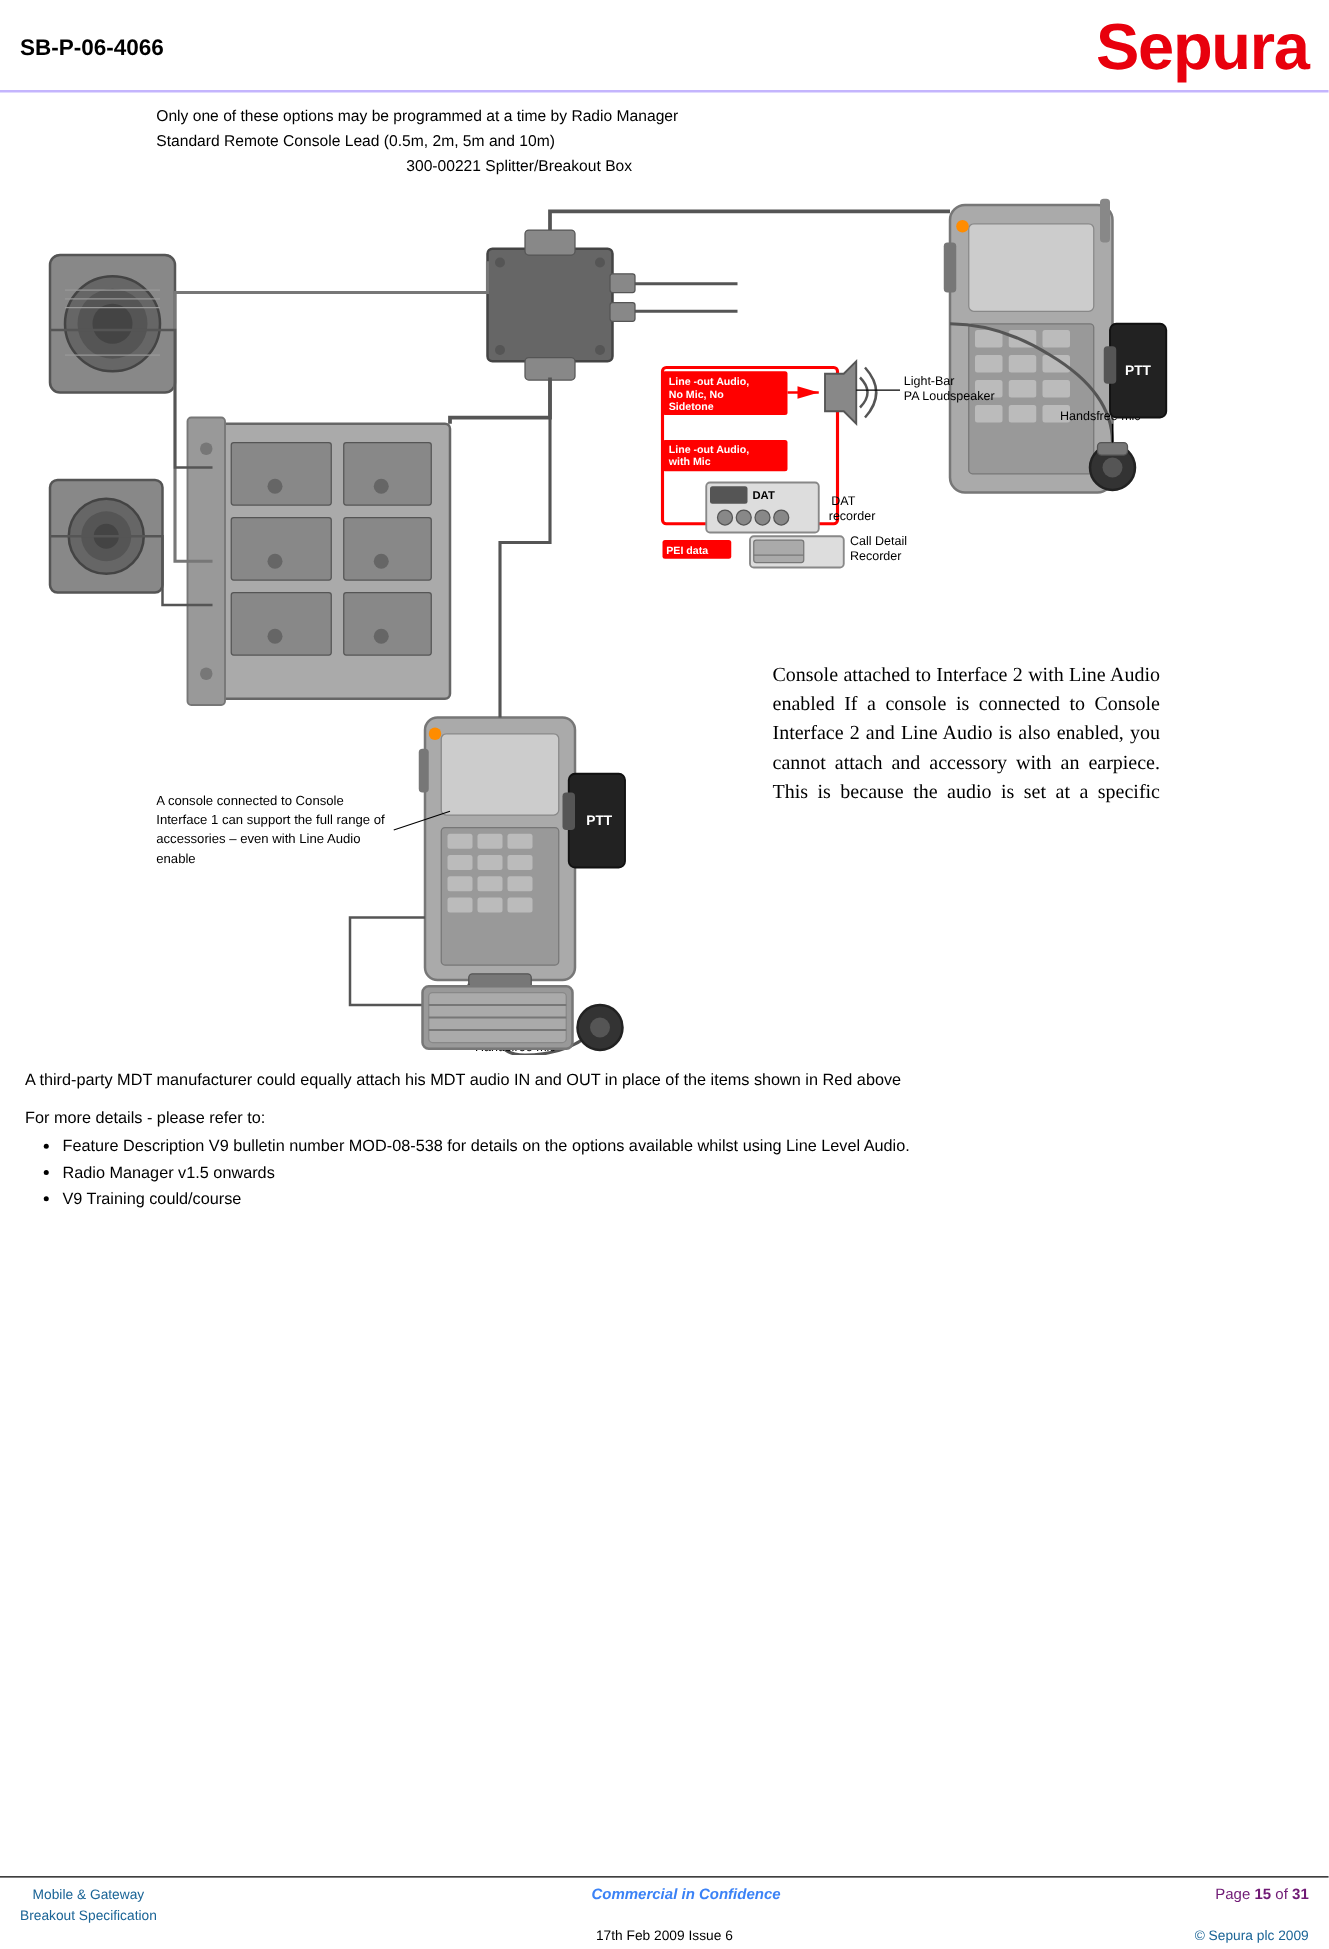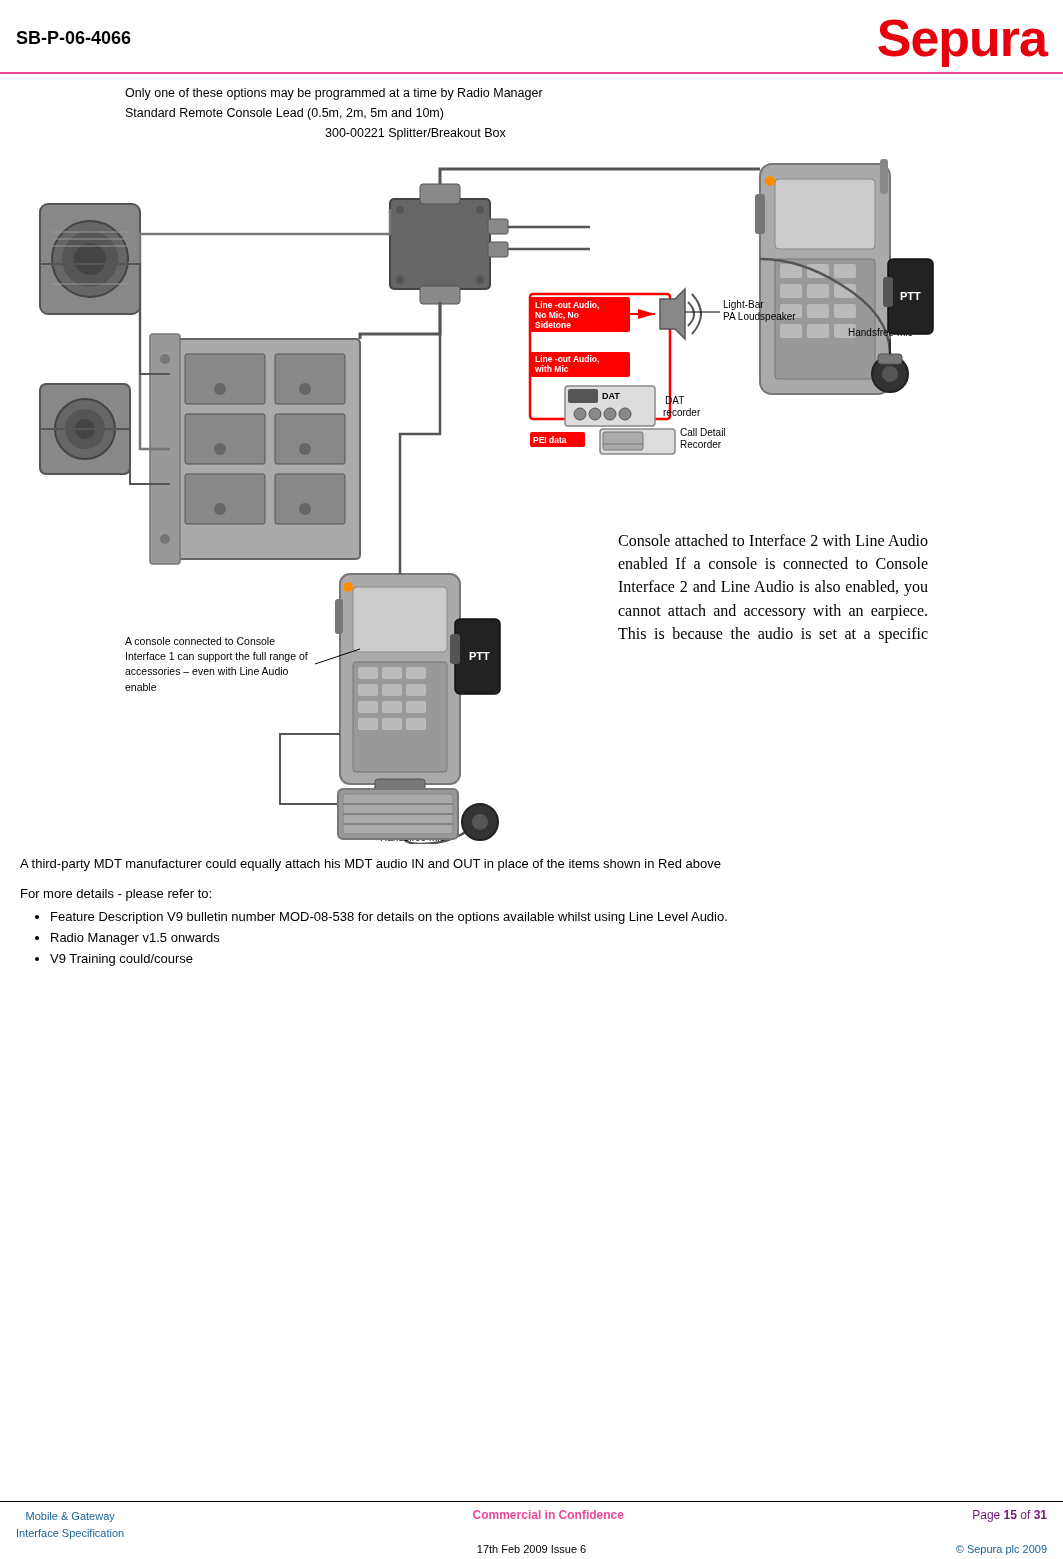--- a/index.html
+++ b/index.html
@@ -12,21 +12,21 @@
       color: #000;
       position: relative;
     }
 
     
     .header {
       display: flex;
       align-items: center;
       justify-content: space-between;
       padding: 8px 16px 4px 16px;
-      border-bottom: 2px solid #ec4899;
+      border-bottom: 2px solid #c4b5fd;
     }
     .header-doc-id {
       font-size: 18px;
       font-weight: bold;
       color: #000;
     }
     .header-brand {
       font-size: 52px;
       font-weight: bold;
       color: #e8000d;
@@ -98,22 +98,23 @@
     .footer-left {
       font-size: 11px;
       font-weight: normal;
       color: #1a6496;
       line-height: 1.5;
       text-align: center;
     }
     .footer-center {
       font-size: 12px;
       font-weight: bold;
-      color: #ec4899;
+      color: #3b82f6;
       text-align: left;
+      font-style: italic;
     }
     .footer-right {
       font-size: 12px;
       color: #701a75;
       text-align: right;
     }
     .footer-right strong {
       font-weight: bold;
     }
     .footer-row2 {
@@ -375,21 +376,21 @@
     <li>Radio Manager v1.5 onwards</li>
     <li>V9 Training could/course</li>
   </ul>
 
 </div>
 
 <div class="footer">
   <div class="footer-row1">
     <div class="footer-left">
       <span>Mobile &amp; Gateway</span><br>
-      <span>Interface Specification</span>
+      <span>Breakout Specification</span>
     </div>
     <div class="footer-center">
       <span>Commercial in Confidence</span>
     </div>
     <div class="footer-right">
       <span>Page</span>
       <strong>15</strong>
       <span>of</span>
       <strong>31</strong>
     </div>

